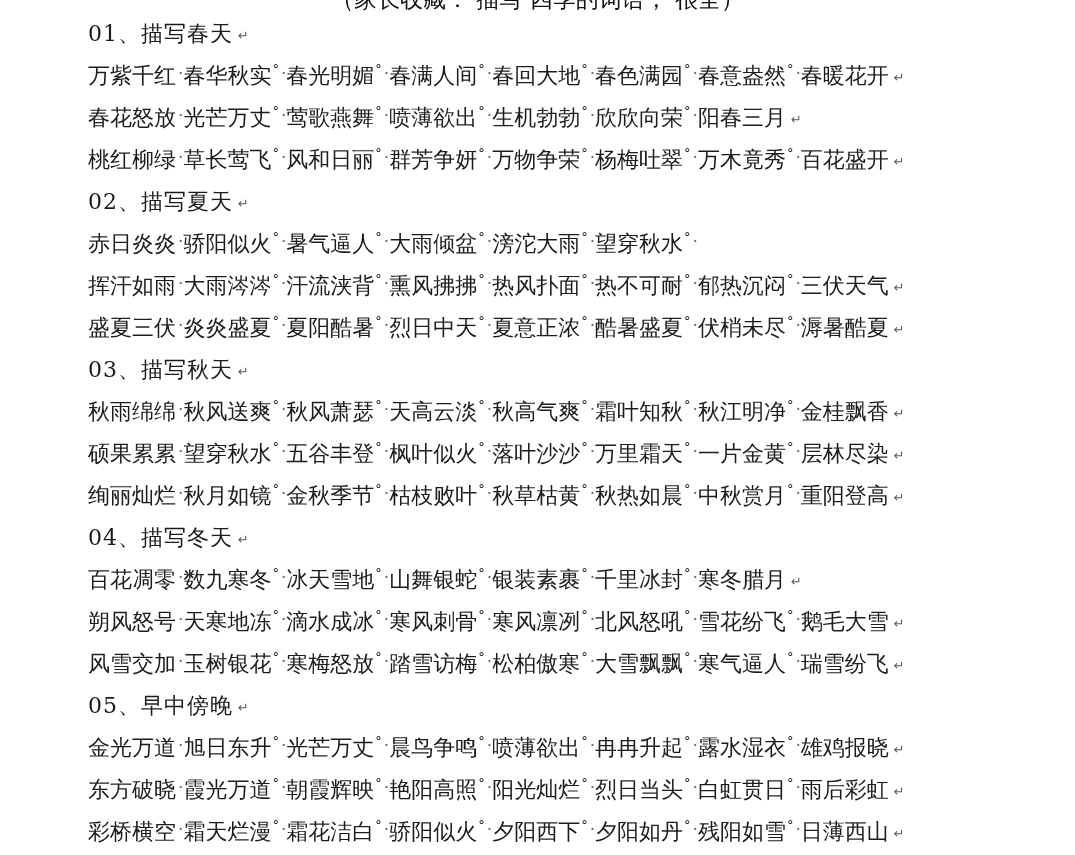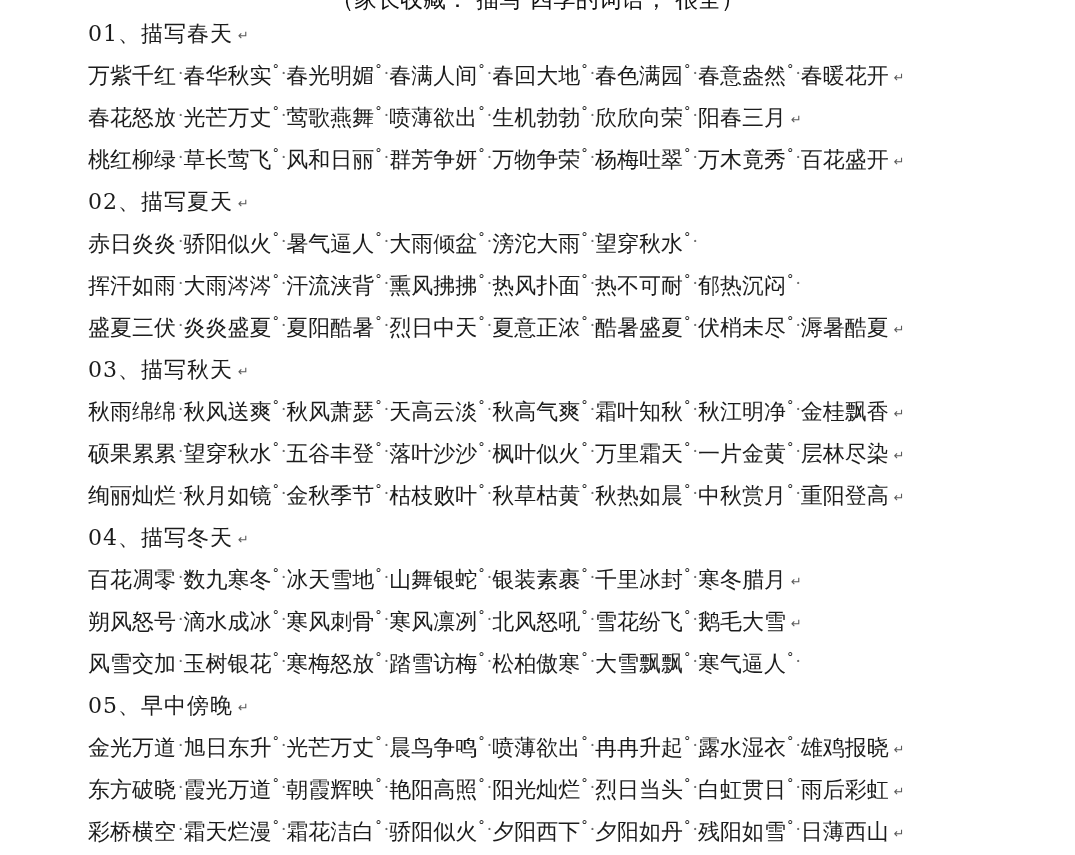--- a/index.html
+++ b/index.html
@@ -125,20 +125,21 @@
         <span class="unit"><span class="idiom">望穿秋水</span><span class="mark-period">°</span><span class="mark-dot">·</span></span>
       </div>
       <div class="row idioms">
         <span class="unit"><span class="idiom">挥汗如雨</span><span class="mark-dot">·</span></span>
         <span class="unit"><span class="idiom">大雨涔涔</span><span class="mark-period">°</span><span class="mark-dot">·</span></span>
         <span class="unit"><span class="idiom">汗流浃背</span><span class="mark-period">°</span><span class="mark-dot">·</span></span>
         <span class="unit"><span class="idiom">熏风拂拂</span><span class="mark-period">°</span><span class="mark-dot">·</span></span>
         <span class="unit"><span class="idiom">热风扑面</span><span class="mark-period">°</span><span class="mark-dot">·</span></span>
         <span class="unit"><span class="idiom">热不可耐</span><span class="mark-period">°</span><span class="mark-dot">·</span></span>
         <span class="unit"><span class="idiom">郁热沉闷</span><span class="mark-period">°</span><span class="mark-dot">·</span></span>
+        <span class="unit"><span class="idiom">三伏天气</span><span class="mark-return">↵</span></span>
       </div>
       <div class="row idioms">
         <span class="unit"><span class="idiom">盛夏三伏</span><span class="mark-dot">·</span></span>
         <span class="unit"><span class="idiom">炎炎盛夏</span><span class="mark-period">°</span><span class="mark-dot">·</span></span>
         <span class="unit"><span class="idiom">夏阳酷暑</span><span class="mark-period">°</span><span class="mark-dot">·</span></span>
         <span class="unit"><span class="idiom">烈日中天</span><span class="mark-period">°</span><span class="mark-dot">·</span></span>
         <span class="unit"><span class="idiom">夏意正浓</span><span class="mark-period">°</span><span class="mark-dot">·</span></span>
         <span class="unit"><span class="idiom">酷暑盛夏</span><span class="mark-period">°</span><span class="mark-dot">·</span></span>
         <span class="unit"><span class="idiom">伏梢未尽</span><span class="mark-period">°</span><span class="mark-dot">·</span></span>
         <span class="unit"><span class="idiom">溽暑酷夏</span><span class="mark-return">↵</span></span>
@@ -151,22 +152,22 @@
         <span class="unit"><span class="idiom">天高云淡</span><span class="mark-period">°</span><span class="mark-dot">·</span></span>
         <span class="unit"><span class="idiom">秋高气爽</span><span class="mark-period">°</span><span class="mark-dot">·</span></span>
         <span class="unit"><span class="idiom">霜叶知秋</span><span class="mark-period">°</span><span class="mark-dot">·</span></span>
         <span class="unit"><span class="idiom">秋江明净</span><span class="mark-period">°</span><span class="mark-dot">·</span></span>
         <span class="unit"><span class="idiom">金桂飘香</span><span class="mark-return">↵</span></span>
       </div>
       <div class="row idioms">
         <span class="unit"><span class="idiom">硕果累累</span><span class="mark-dot">·</span></span>
         <span class="unit"><span class="idiom">望穿秋水</span><span class="mark-period">°</span><span class="mark-dot">·</span></span>
         <span class="unit"><span class="idiom">五谷丰登</span><span class="mark-period">°</span><span class="mark-dot">·</span></span>
+        <span class="unit"><span class="idiom">枫叶似火</span><span class="mark-period">°</span><span class="mark-dot">·</span></span>
         <span class="unit"><span class="idiom">落叶沙沙</span><span class="mark-period">°</span><span class="mark-dot">·</span></span>
-        <span class="unit"><span class="idiom">枫叶似火</span><span class="mark-period">°</span><span class="mark-dot">·</span></span>
         <span class="unit"><span class="idiom">万里霜天</span><span class="mark-period">°</span><span class="mark-dot">·</span></span>
         <span class="unit"><span class="idiom">一片金黄</span><span class="mark-period">°</span><span class="mark-dot">·</span></span>
         <span class="unit"><span class="idiom">层林尽染</span><span class="mark-return">↵</span></span>
       </div>
       <div class="row idioms">
         <span class="unit"><span class="idiom">绚丽灿烂</span><span class="mark-dot">·</span></span>
         <span class="unit"><span class="idiom">秋月如镜</span><span class="mark-period">°</span><span class="mark-dot">·</span></span>
         <span class="unit"><span class="idiom">金秋季节</span><span class="mark-period">°</span><span class="mark-dot">·</span></span>
         <span class="unit"><span class="idiom">枯枝败叶</span><span class="mark-period">°</span><span class="mark-dot">·</span></span>
         <span class="unit"><span class="idiom">秋草枯黄</span><span class="mark-period">°</span><span class="mark-dot">·</span></span>
@@ -179,35 +180,37 @@
         <span class="unit"><span class="idiom">百花凋零</span><span class="mark-dot">·</span></span>
         <span class="unit"><span class="idiom">数九寒冬</span><span class="mark-period">°</span><span class="mark-dot">·</span></span>
         <span class="unit"><span class="idiom">冰天雪地</span><span class="mark-period">°</span><span class="mark-dot">·</span></span>
         <span class="unit"><span class="idiom">山舞银蛇</span><span class="mark-period">°</span><span class="mark-dot">·</span></span>
         <span class="unit"><span class="idiom">银装素裹</span><span class="mark-period">°</span><span class="mark-dot">·</span></span>
         <span class="unit"><span class="idiom">千里冰封</span><span class="mark-period">°</span><span class="mark-dot">·</span></span>
         <span class="unit"><span class="idiom">寒冬腊月</span><span class="mark-return">↵</span></span>
       </div>
       <div class="row idioms">
         <span class="unit"><span class="idiom">朔风怒号</span><span class="mark-dot">·</span></span>
+        <span class="unit"><span class="idiom">天寒地冻</span><span class="mark-period">°</span><span class="mark-dot">·</span></span>
         <span class="unit"><span class="idiom">滴水成冰</span><span class="mark-period">°</span><span class="mark-dot">·</span></span>
         <span class="unit"><span class="idiom">寒风刺骨</span><span class="mark-period">°</span><span class="mark-dot">·</span></span>
         <span class="unit"><span class="idiom">寒风凛冽</span><span class="mark-period">°</span><span class="mark-dot">·</span></span>
         <span class="unit"><span class="idiom">北风怒吼</span><span class="mark-period">°</span><span class="mark-dot">·</span></span>
         <span class="unit"><span class="idiom">雪花纷飞</span><span class="mark-period">°</span><span class="mark-dot">·</span></span>
         <span class="unit"><span class="idiom">鹅毛大雪</span><span class="mark-return">↵</span></span>
       </div>
       <div class="row idioms">
         <span class="unit"><span class="idiom">风雪交加</span><span class="mark-dot">·</span></span>
         <span class="unit"><span class="idiom">玉树银花</span><span class="mark-period">°</span><span class="mark-dot">·</span></span>
         <span class="unit"><span class="idiom">寒梅怒放</span><span class="mark-period">°</span><span class="mark-dot">·</span></span>
         <span class="unit"><span class="idiom">踏雪访梅</span><span class="mark-period">°</span><span class="mark-dot">·</span></span>
         <span class="unit"><span class="idiom">松柏傲寒</span><span class="mark-period">°</span><span class="mark-dot">·</span></span>
         <span class="unit"><span class="idiom">大雪飘飘</span><span class="mark-period">°</span><span class="mark-dot">·</span></span>
         <span class="unit"><span class="idiom">寒气逼人</span><span class="mark-period">°</span><span class="mark-dot">·</span></span>
+        <span class="unit"><span class="idiom">瑞雪纷飞</span><span class="mark-return">↵</span></span>
       </div>
       <div class="row heading"><span class="heading-text">05、早中傍晚</span><span class="mark-return">↵</span></div>
       <div class="row idioms">
         <span class="unit"><span class="idiom">金光万道</span><span class="mark-dot">·</span></span>
         <span class="unit"><span class="idiom">旭日东升</span><span class="mark-period">°</span><span class="mark-dot">·</span></span>
         <span class="unit"><span class="idiom">光芒万丈</span><span class="mark-period">°</span><span class="mark-dot">·</span></span>
         <span class="unit"><span class="idiom">晨鸟争鸣</span><span class="mark-period">°</span><span class="mark-dot">·</span></span>
         <span class="unit"><span class="idiom">喷薄欲出</span><span class="mark-period">°</span><span class="mark-dot">·</span></span>
         <span class="unit"><span class="idiom">冉冉升起</span><span class="mark-period">°</span><span class="mark-dot">·</span></span>
         <span class="unit"><span class="idiom">露水湿衣</span><span class="mark-period">°</span><span class="mark-dot">·</span></span>

